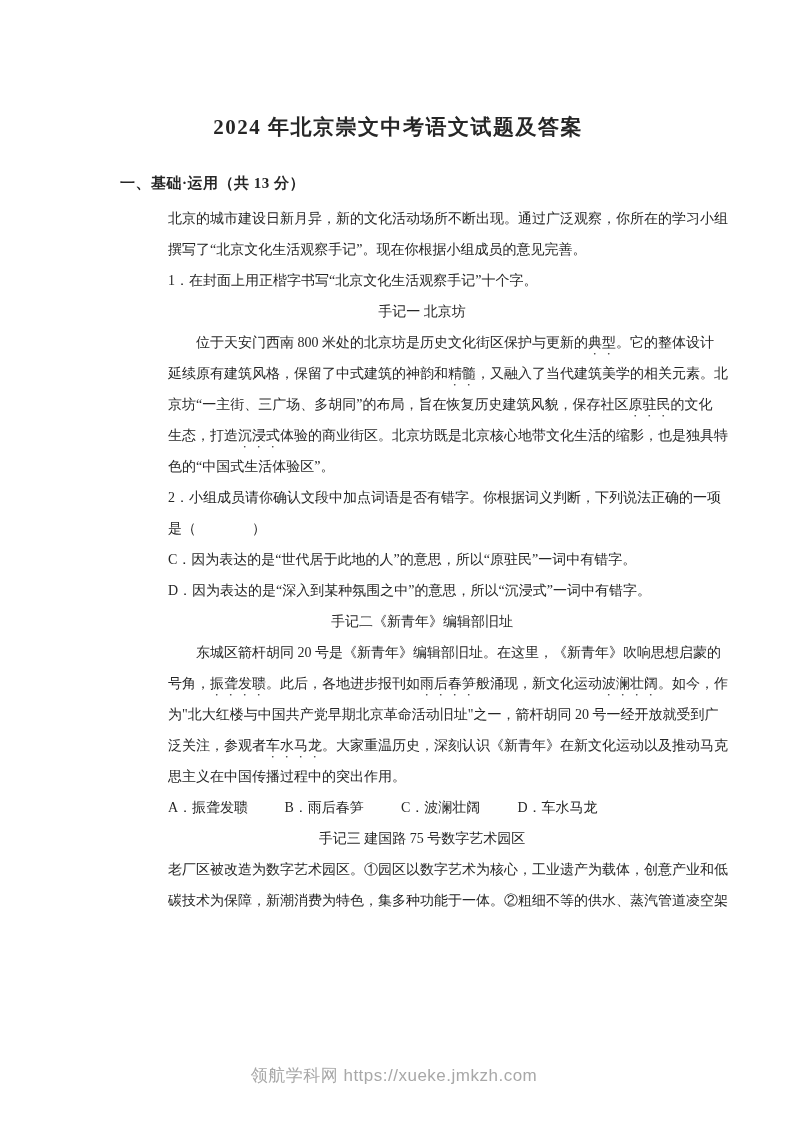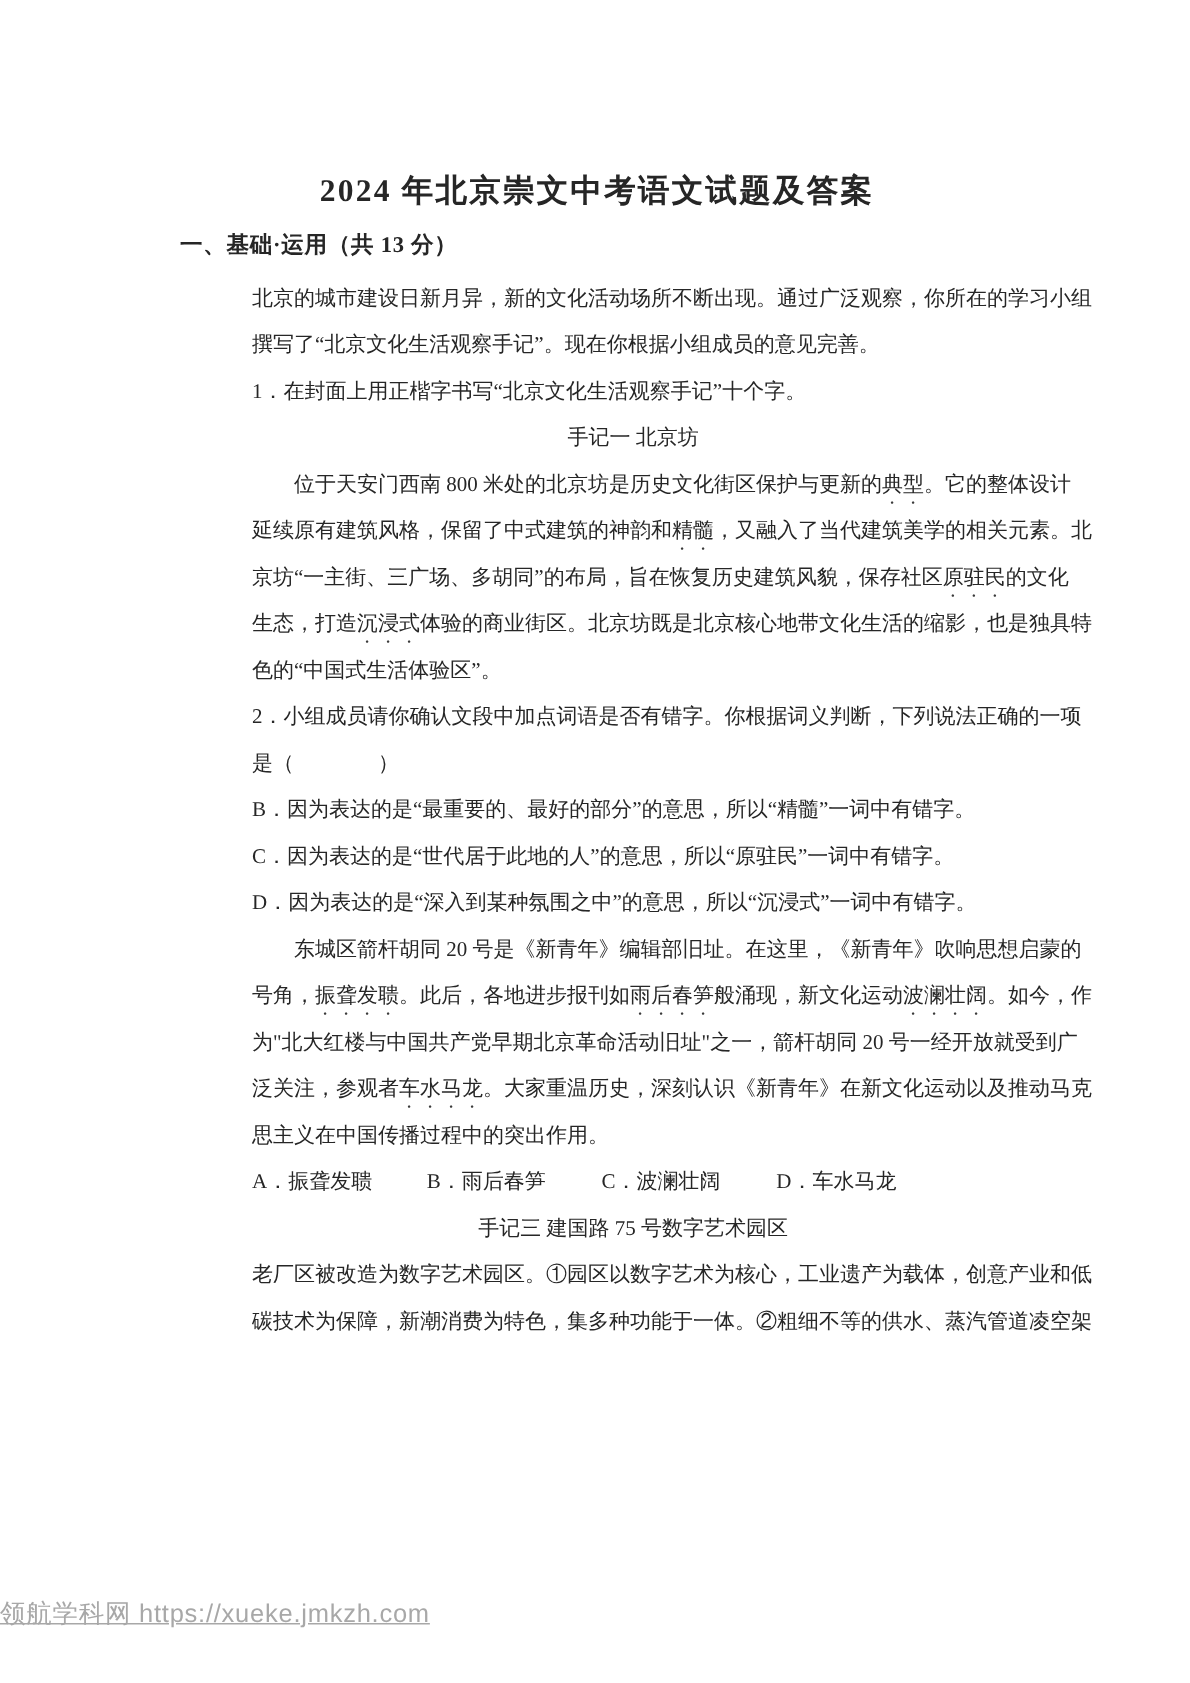--- a/index.html
+++ b/index.html
@@ -3,36 +3,36 @@
 <meta charset="utf-8">
 <style>
   html,body{margin:0;padding:0;}
   body{background:#ffffff;width:793px;height:1122px;}
   .page{
     position:relative;width:788px;height:1122px;background:#ffffff;overflow:hidden;
     font-family:"Liberation Serif","DejaVu Serif",serif;color:#262626;
   }
   .content{position:absolute;left:120px;top:0;width:556px;padding-top:112px;}
   .title{font-size:21px;font-weight:bold;text-align:center;line-height:30px;letter-spacing:1.5px;}
-  .sec{font-size:15px;font-weight:bold;line-height:31px;margin-top:7px;margin-bottom:4px;letter-spacing:0.5px;}
+  .sec{font-size:15px;font-weight:bold;line-height:31px;margin-top:26px;margin-bottom:4px;letter-spacing:0.5px;}
   .ln{font-size:14px;line-height:31px;white-space:nowrap;margin-left:48px;}
   .indent{text-indent:28px;}
   .center{text-align:center;white-space:nowrap;}
   .em{
     -webkit-text-emphasis:filled dot #3a3a3a;
     -webkit-text-emphasis-position:under left;
     text-emphasis:filled dot #3a3a3a;
     text-emphasis-position:under left;
   }
   .opt-row .opt{display:inline-block;width:113px;}
   .opt-row .opt:last-child{width:auto;}
   .watermark{
-    position:absolute;left:0;right:0;top:1064px;
+    position:absolute;left:0;right:0;top:1064px;text-align:center;
     font-family:"Liberation Sans","DejaVu Sans",sans-serif;
-    font-size:17px;color:#a8a8a8;letter-spacing:0.5px;white-space:nowrap;text-decoration:underline;
+    font-size:17px;color:#a8a8a8;letter-spacing:0.5px;white-space:nowrap;
   }
 </style>
 </head>
 <body>
 
 <div class="page">
   <div class="content">
 
     <div class="title">2024 年北京崇文中考语文试题及答案</div>
 
@@ -45,24 +45,24 @@
 
     <div class="ln center">手记一 北京坊</div>
     <div class="ln indent"><span>位于天安门西南 800 米处的北京坊是历史文化街区保护与更新的</span><span class="em">典型</span><span>。它的整体设计</span></div>
     <div class="ln"><span>延续原有建筑风格，保留了中式建筑的神韵和</span><span class="em">精髓</span><span>，又融入了当代建筑美学的相关元素。北</span></div>
     <div class="ln"><span>京坊“一主街、三广场、多胡同”的布局，旨在恢复历史建筑风貌，保存社区</span><span class="em">原驻民</span><span>的文化</span></div>
     <div class="ln"><span>生态，打造</span><span class="em">沉浸式</span><span>体验的商业街区。北京坊既是北京核心地带文化生活的缩影，也是独具特</span></div>
     <div class="ln">色的“中国式生活体验区”。</div>
 
     <div class="ln">2．小组成员请你确认文段中加点词语是否有错字。你根据词义判断，下列说法正确的一项</div>
     <div class="ln">是（　　　　）</div>
-    <div class="ln">B．因为表达的是“最重要的、最好的部分”的意思，所以“精髓”一词中有错字。</div>
     <div class="ln">C．因为表达的是“世代居于此地的人”的意思，所以“原驻民”一词中有错字。</div>
     <div class="ln">D．因为表达的是“深入到某种氛围之中”的意思，所以“沉浸式”一词中有错字。</div>
 
+    <div class="ln center">手记二《新青年》编辑部旧址</div>
     <div class="ln indent">东城区箭杆胡同 20 号是《新青年》编辑部旧址。在这里，《新青年》吹响思想启蒙的</div>
     <div class="ln"><span>号角，</span><span class="em">振聋发聩</span><span>。此后，各地进步报刊如</span><span class="em">雨后春笋</span><span>般涌现，新文化运动</span><span class="em">波澜壮阔</span><span>。如今，作</span></div>
     <div class="ln">为"北大红楼与中国共产党早期北京革命活动旧址"之一，箭杆胡同 20 号一经开放就受到广</div>
     <div class="ln"><span>泛关注，参观者</span><span class="em">车水马龙</span><span>。大家重温历史，深刻认识《新青年》在新文化运动以及推动马克</span></div>
     <div class="ln">思主义在中国传播过程中的突出作用。</div>
 
     <div class="ln opt-row">
       <span class="opt">A．振聋发聩</span>
       <span class="opt">B．雨后春笋</span>
       <span class="opt">C．波澜壮阔</span>

